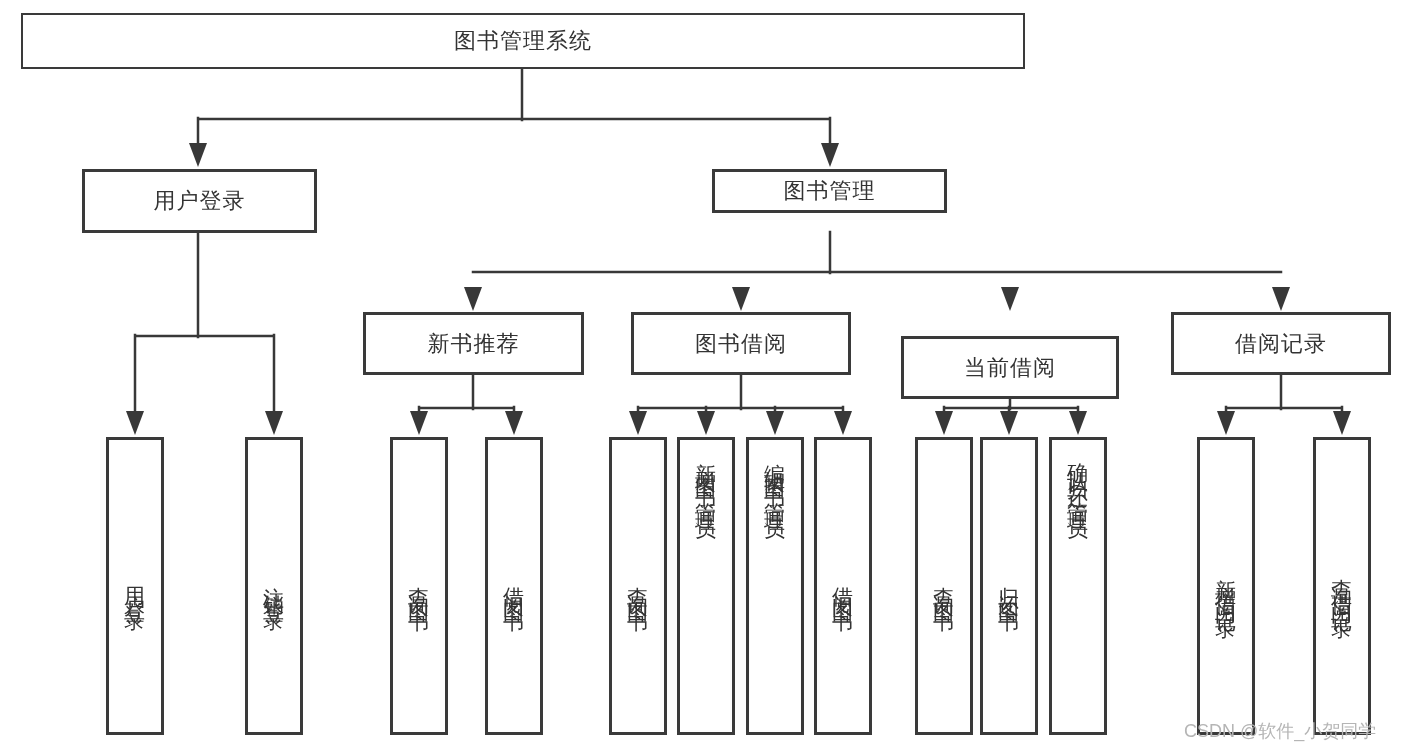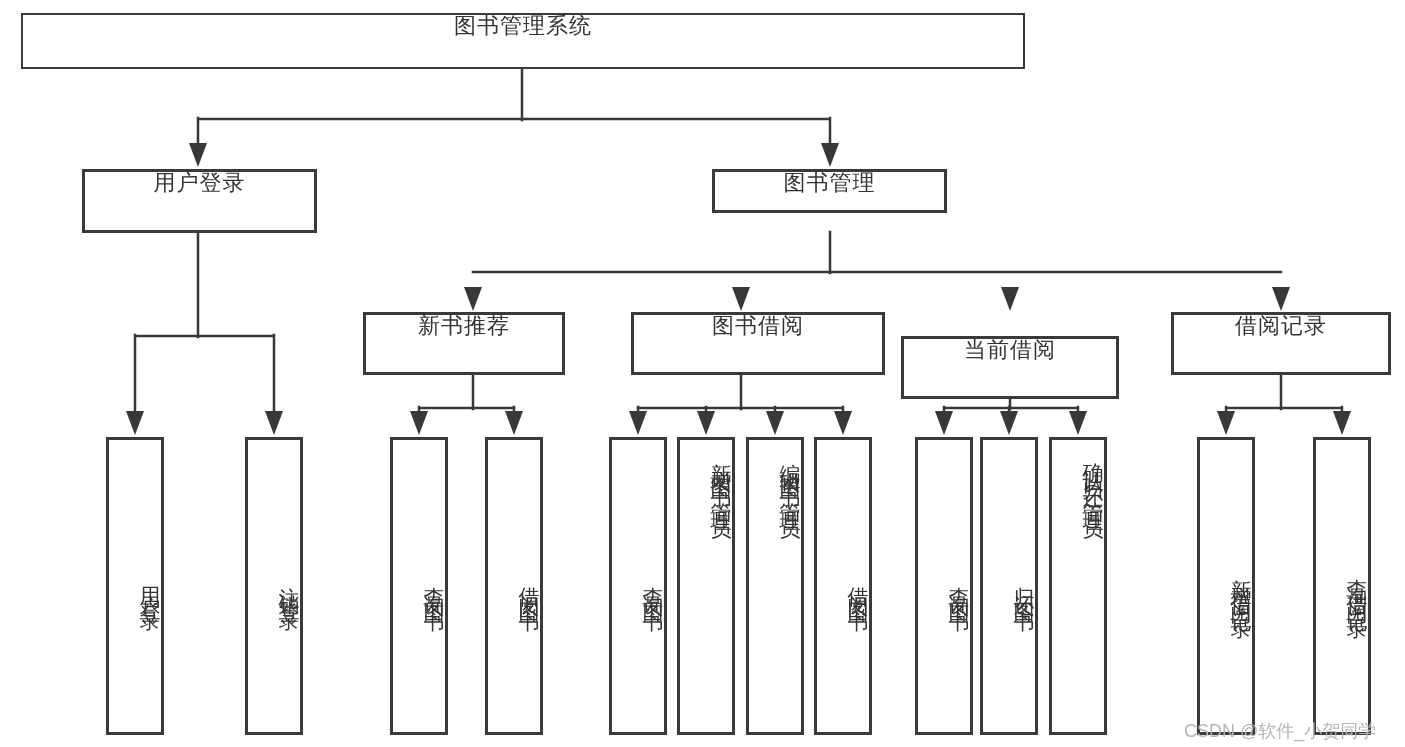--- a/index.html
+++ b/index.html
@@ -19,21 +19,21 @@
     color:var(--text);
   }
   #wires{position:absolute;left:0;top:0;width:1405px;height:747px;}
   #wires path{stroke:var(--line);stroke-width:2.5;fill:none;stroke-linecap:square;}
   #wires polygon{fill:var(--line);stroke:none;}
   .node{
     position:absolute;
     box-sizing:border-box;
     background:var(--bg);
     border:3px solid var(--border);
-    display:flex;justify-content:center;
+    display:flex;align-items:center;justify-content:center;
   }
   .hbox span{
     font-size:22px;line-height:1;color:var(--text);
     letter-spacing:1px;white-space:nowrap;
   }
   .root{border-width:2px;}
   .vbox{flex-direction:column;}
   .vbox span{
     writing-mode:vertical-rl;
     text-orientation:mixed;
@@ -117,24 +117,24 @@
     <span>图书管理系统</span>
   </div>
 
   <div class="node hbox" style="left:82px;top:169px;width:235px;height:64px;">
     <span>用户登录</span>
   </div>
   <div class="node hbox" style="left:712px;top:169px;width:235px;height:44px;">
     <span>图书管理</span>
   </div>
 
-  <div class="node hbox" style="left:363px;top:312px;width:202px;height:63px;">
+  <div class="node hbox" style="left:363px;top:312px;width:221px;height:63px;">
     <span>新书推荐</span>
   </div>
-  <div class="node hbox" style="left:631px;top:312px;width:254px;height:63px;">
+  <div class="node hbox" style="left:631px;top:312px;width:220px;height:63px;">
     <span>图书借阅</span>
   </div>
   <div class="node hbox" style="left:901px;top:312px;width:218px;height:63px;margin-top:24px;">
     <span>当前借阅</span>
   </div>
   <div class="node hbox" style="left:1171px;top:312px;width:220px;height:63px;">
     <span>借阅记录</span>
   </div>
 
   <div class="node vbox" style="left:106px;top:437px;width:58px;height:298px;">

